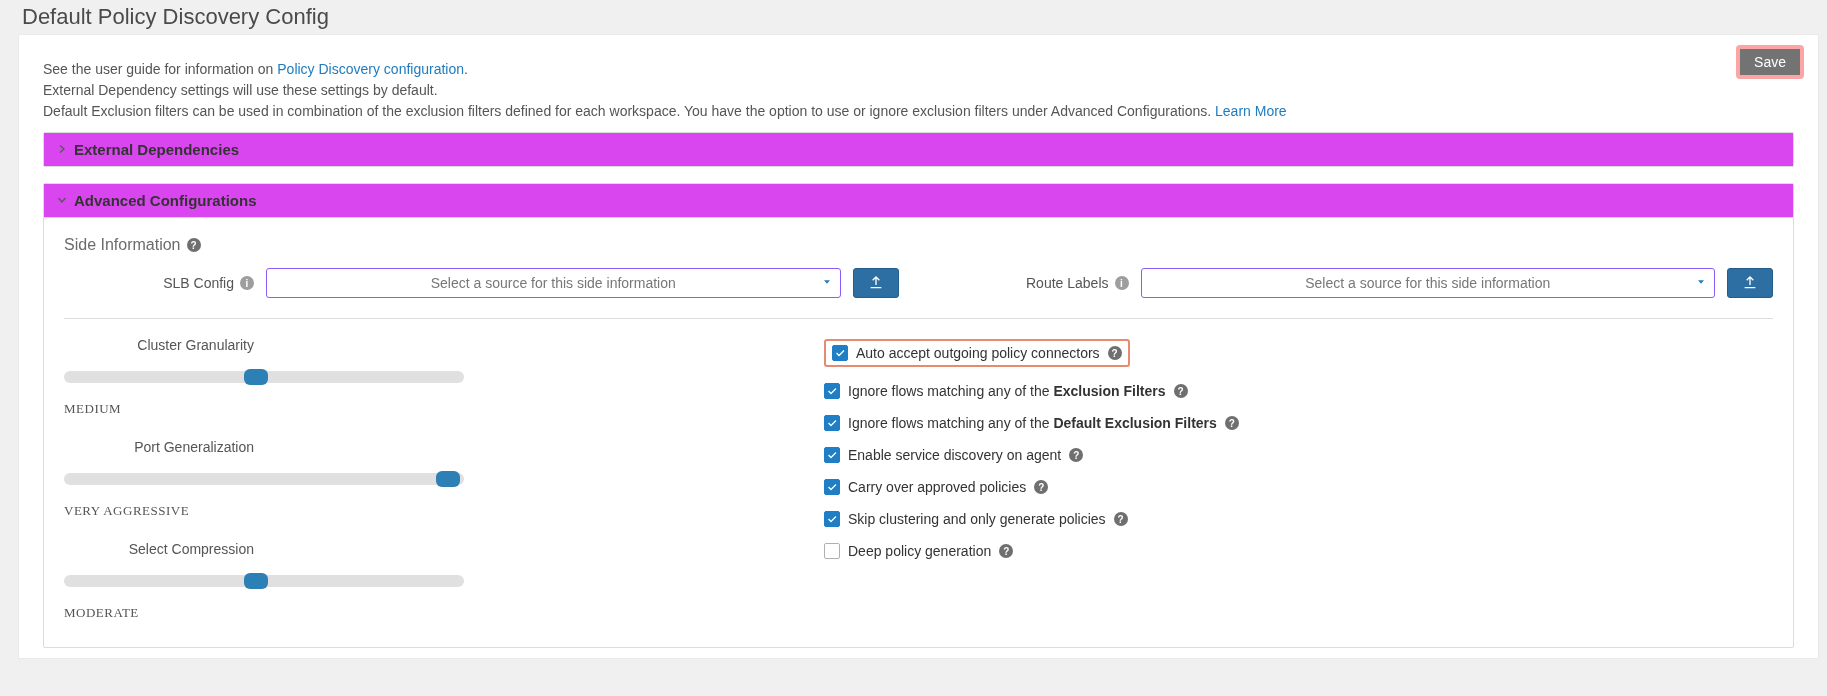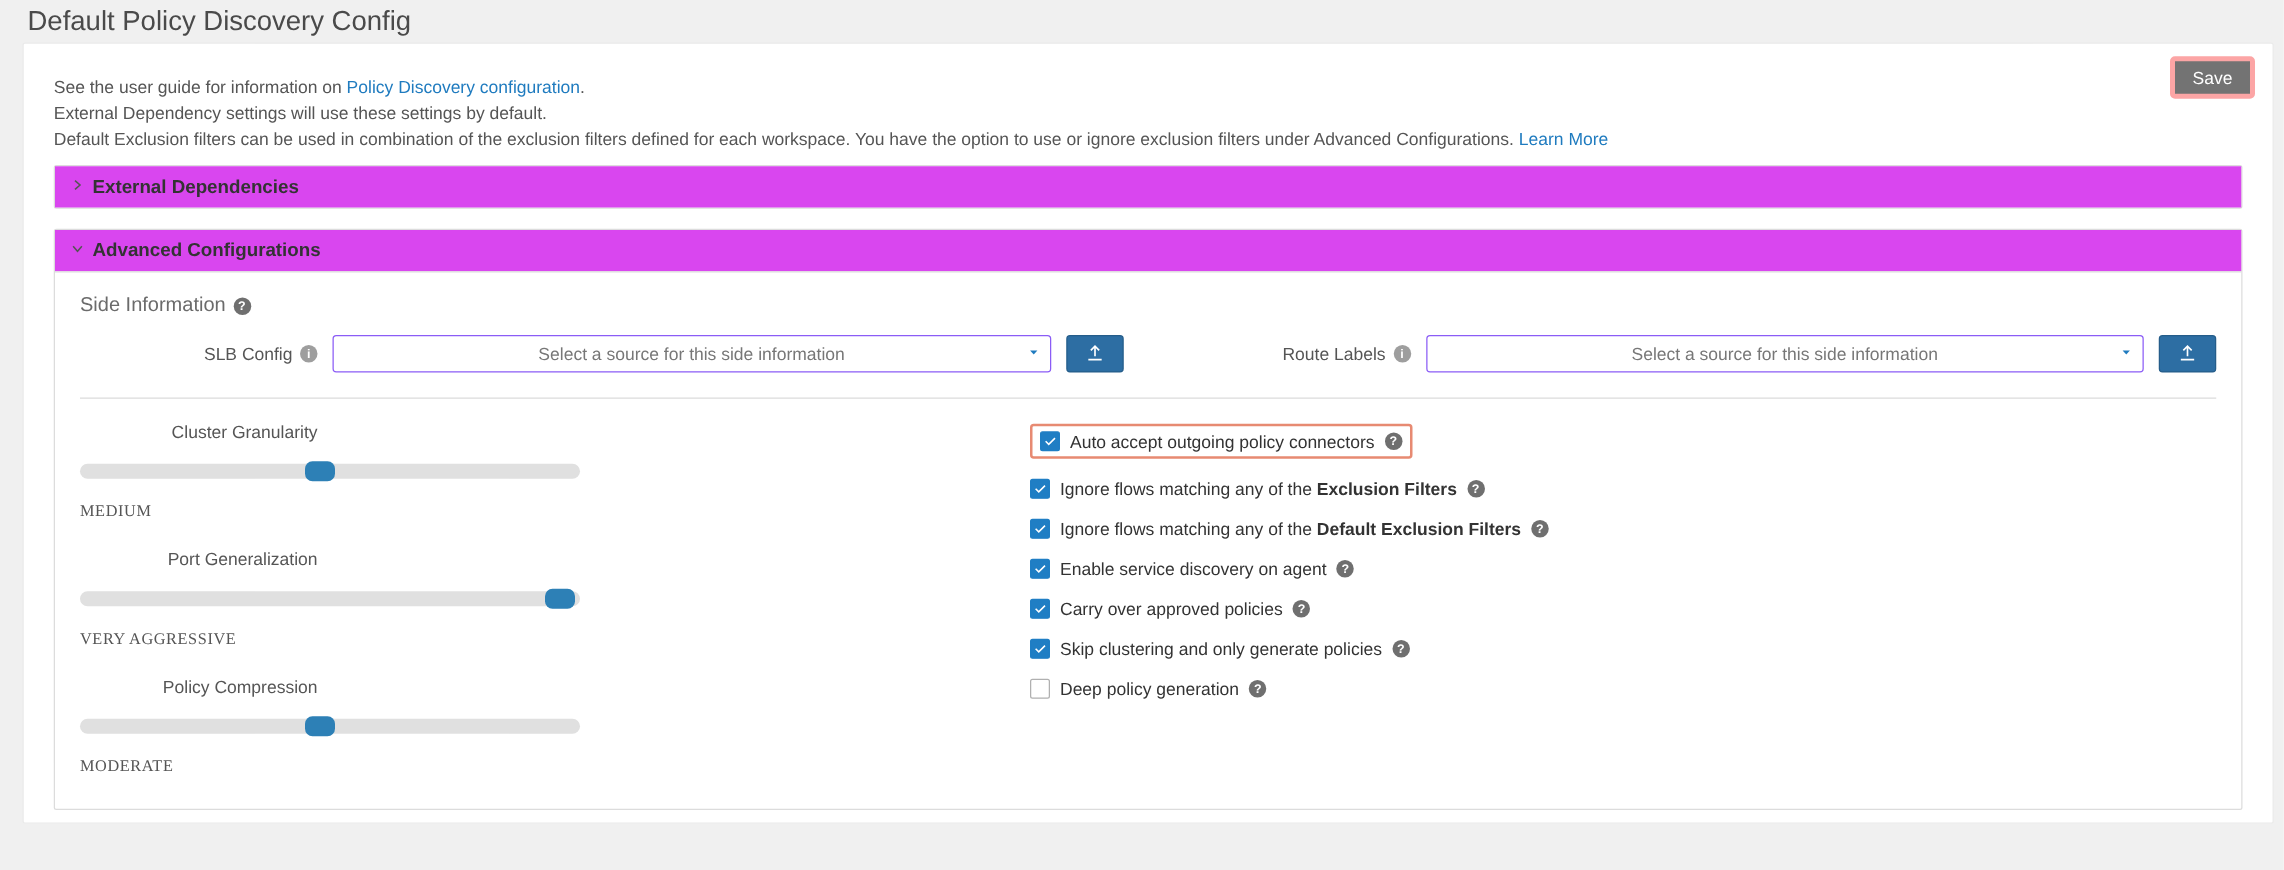--- a/index.html
+++ b/index.html
@@ -212,21 +212,21 @@
 
             <div class="slider-row">
               <div class="lbl">Port Generalization</div>
               <div class="slider">
                 <div class="thumb" style="left:93%"></div>
               </div>
               <div class="slider-val">Very Aggressive</div>
             </div>
 
             <div class="slider-row">
-              <div class="lbl">Policy Compression</div>
+              <div class="lbl">Select Compression</div>
               <div class="slider">
                 <div class="thumb" style="left:45%"></div>
               </div>
               <div class="slider-val">Moderate</div>
             </div>
 
           </div>
 
           <div class="right-col">
 

